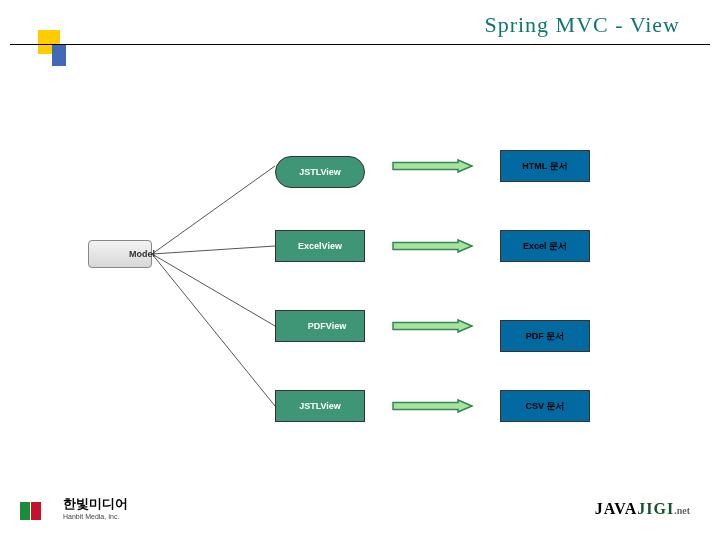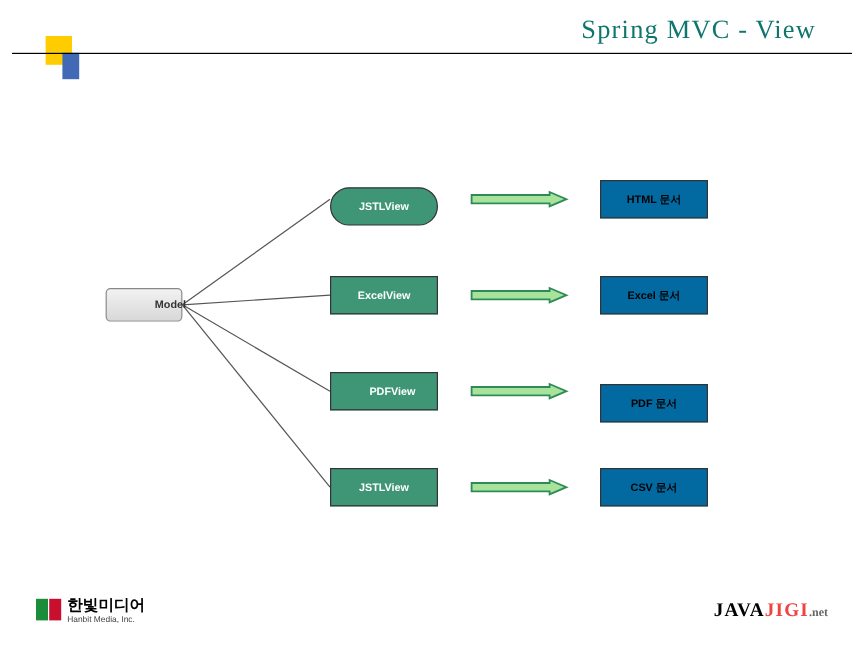--- a/index.html
+++ b/index.html
@@ -92,25 +92,25 @@
   .out-box {
     background: #0369a1;
     color: #000;
     width: 90px;
     height: 32px;
   }
 
   
   .footer-left {
     position: absolute;
-    left: 30px;
+    left: 20px;
     bottom: 20px;
     display: flex;
-    align-items: center;
-    gap: 5px;
+    align-items: flex-end;
+    gap: 22px;
   }
   .hb-logo {
     display: flex;
     gap: 1px;
   }
   .hb-g {
     width: 10px;
     height: 18px;
     background: #1a8c3a;
   }
@@ -132,21 +132,21 @@
   .footer-right {
     position: absolute;
     right: 30px;
     bottom: 22px;
     font-family: Georgia, "Times New Roman", serif;
     font-size: 16px;
     font-weight: bold;
     letter-spacing: 1px;
   }
   .jj-java { color: #000; }
-  .jj-jigi { color: #ef4444; }
+  .jj-jigi { color: #14532d; }
   .jj-net  { color: #666; font-size: 10px; font-weight: bold; letter-spacing: 0; }
 
   svg.lines {
     position: absolute;
     left: 0;
     top: 0;
     width: 720px;
     height: 540px;
     pointer-events: none;
   }

